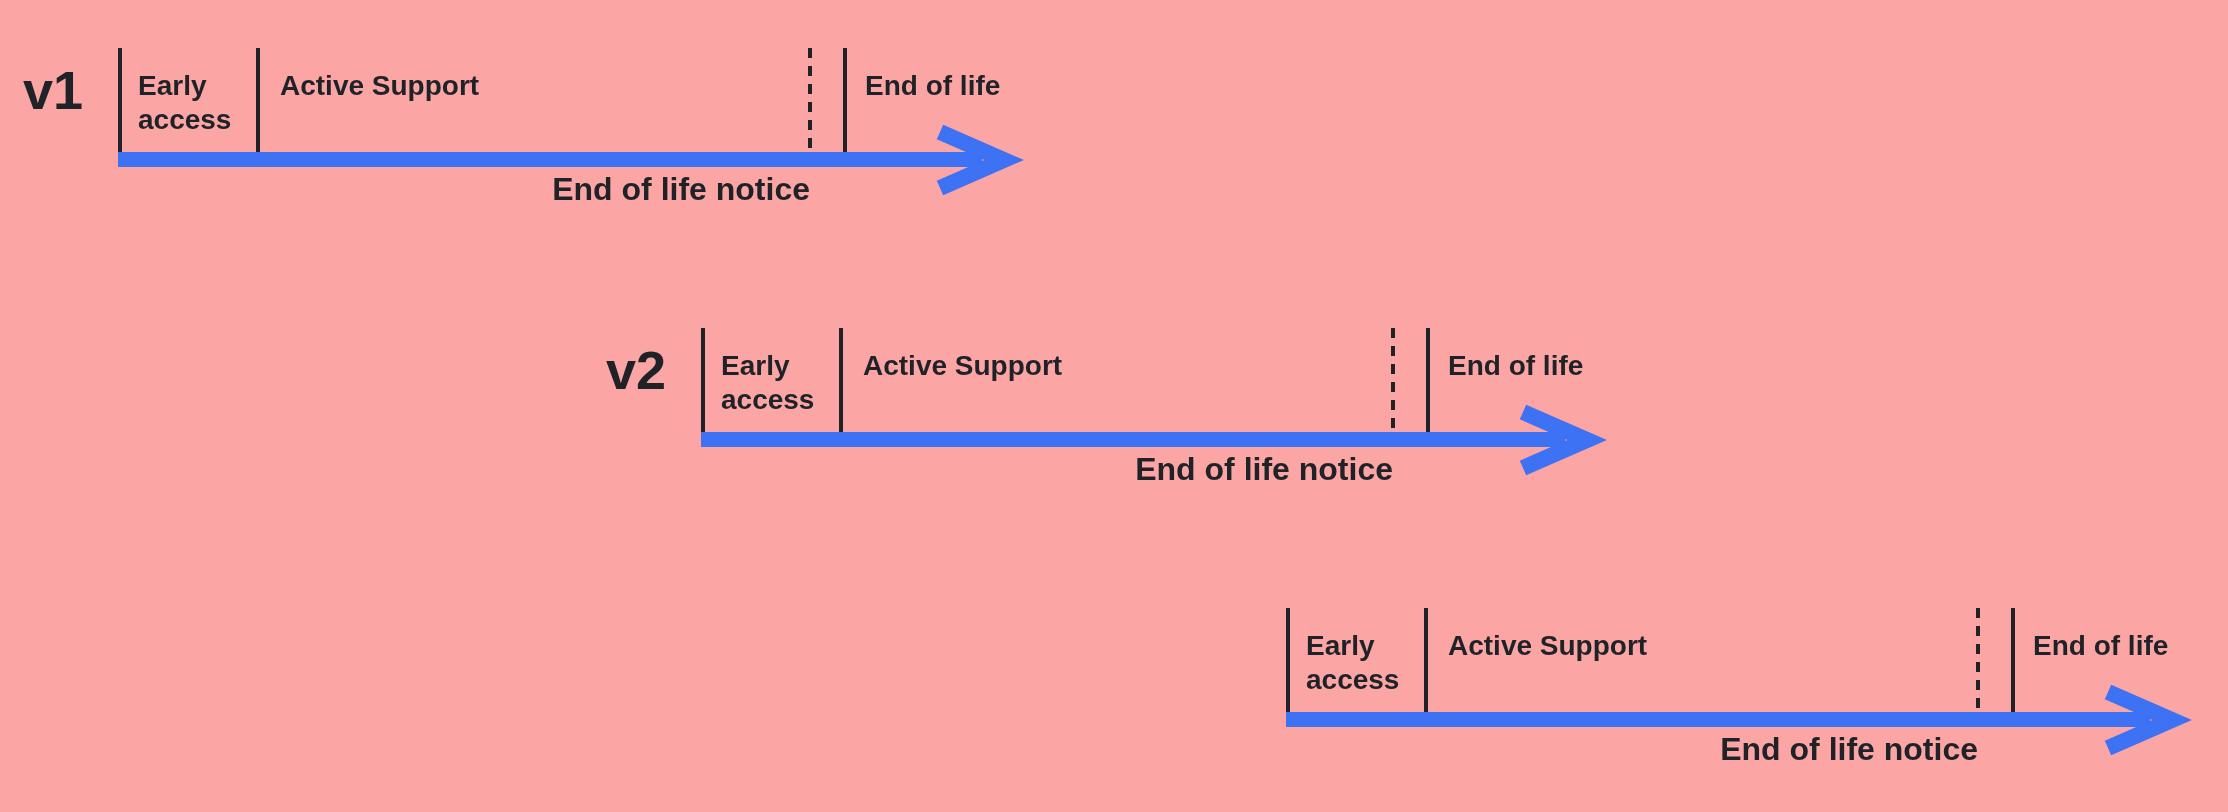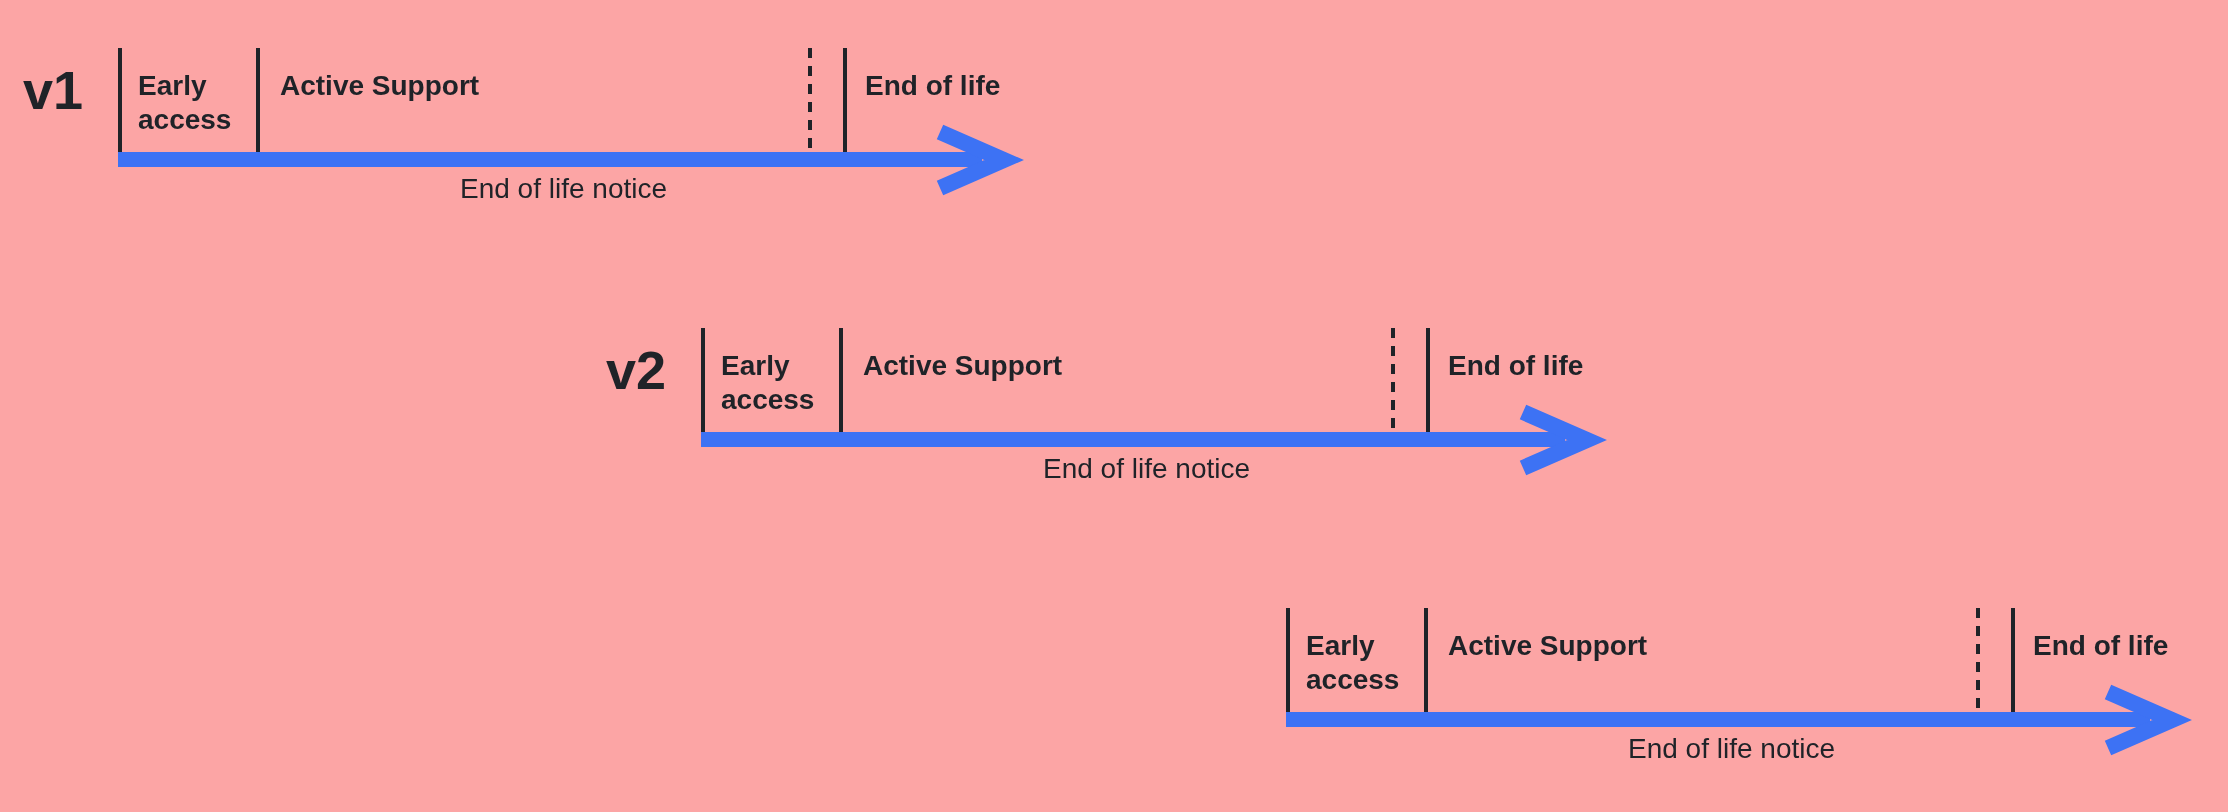--- a/index.html
+++ b/index.html
@@ -76,22 +76,23 @@
     width: 120px;
     white-space: normal;
   }
   .label-active { left: 162px; }
   .label-eol    { left: 747px; }
   .label-notice {
     position: absolute;
     top: 124px;
     left: 342px;
     width: 350px;
-    font-size: 28px;
-    font-weight: 400;
+    text-align: right;
+    font-size: 32px;
+    font-weight: 700;
     line-height: 34px;
     white-space: nowrap;
   }
   .arrow-svg {
     position: absolute;
     left: -2px;
     top: 75px;
     width: 910px;
     height: 80px;
     overflow: visible;

